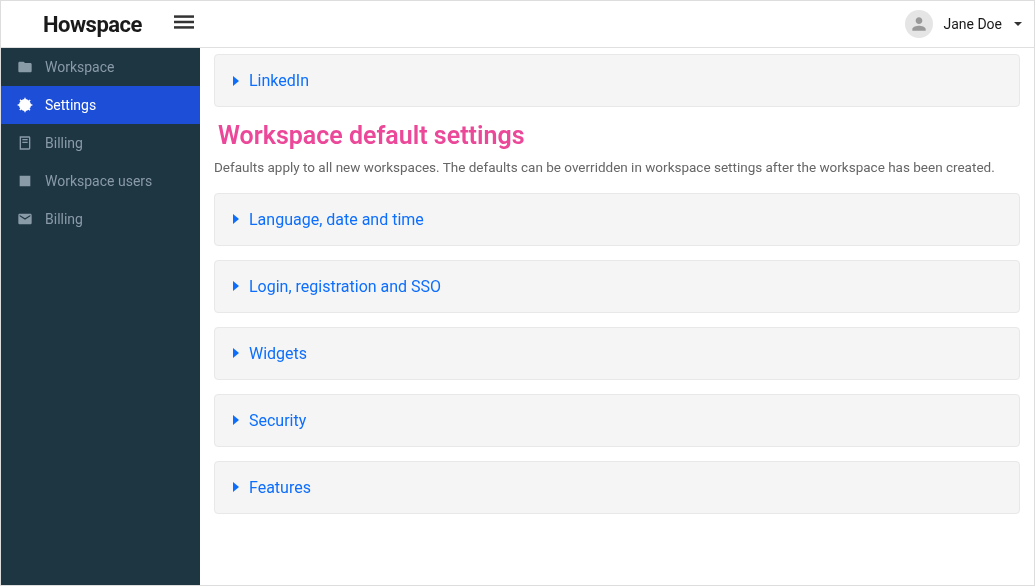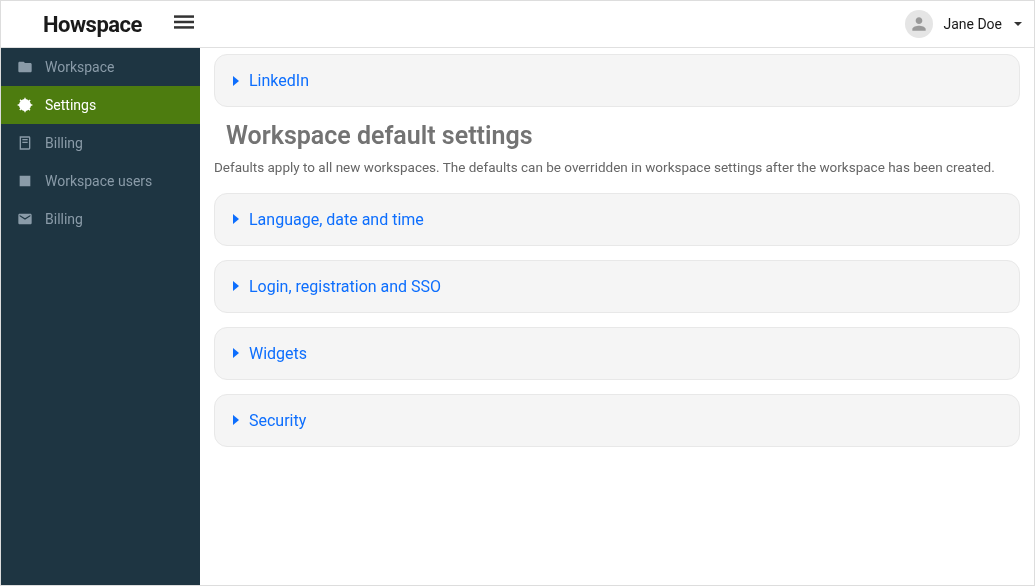--- a/index.html
+++ b/index.html
@@ -82,42 +82,42 @@
     }
     .sidebar-item {
       display: flex;
       align-items: center;
       padding: 11px 16px;
       cursor: pointer;
       font-size: 14px;
       gap: 12px;
     }
     .sidebar-item.active {
-      background: #4d7c0f;
+      background: #1d4ed8;
       color: #fff;
     }
     .sidebar-item.highlight {
       color: #fff;
     }
     .sidebar-item svg {
       width: 16px;
       height: 16px;
       fill: currentColor;
       flex-shrink: 0;
     }
     .content {
       flex: 1;
       background: #fff;
       padding: 0 14px 14px 14px;
       overflow-y: auto;
     }
     .accordion-item {
       background: #f5f5f5;
       border: 1px solid #e8e8e8;
-      border-radius: 13px;
+      border-radius: 4px;
       margin-bottom: 14px;
       padding: 16px 18px;
       cursor: pointer;
       display: flex;
       align-items: center;
       gap: 10px;
     }
     .accordion-caret {
       width: 0;
       height: 0;
@@ -125,22 +125,22 @@
       border-bottom: 5px solid transparent;
       border-left: 6px solid #0d6efd;
     }
     .accordion-label {
       color: #0d6efd;
       font-size: 16px;
     }
     .section-heading {
       font-size: 25px;
       font-weight: 600;
-      color: #737373;
-      margin: 12px 0 8px 12px;
+      color: #ec4899;
+      margin: 12px 0 8px 4px;
     }
     .section-subtext {
       font-size: 13.5px;
       color: #666;
       margin-bottom: 16px;
       line-height: 1.4;
     }
     .first-accordion {
       margin-top: 6px;
     }
@@ -220,14 +220,18 @@
       <span class="accordion-label">Login, registration and SSO</span>
     </div>
     <div class="accordion-item">
       <span class="accordion-caret"></span>
       <span class="accordion-label">Widgets</span>
     </div>
     <div class="accordion-item">
       <span class="accordion-caret"></span>
       <span class="accordion-label">Security</span>
     </div>
+    <div class="accordion-item">
+      <span class="accordion-caret"></span>
+      <span class="accordion-label">Features</span>
+    </div>
   </div>
 </div>
 
 </body></html>

